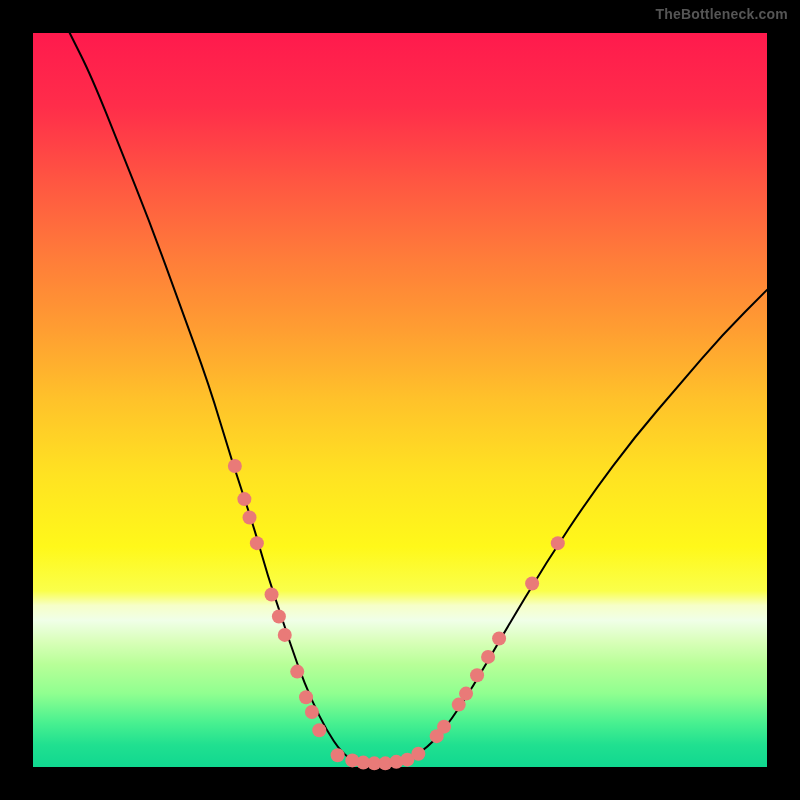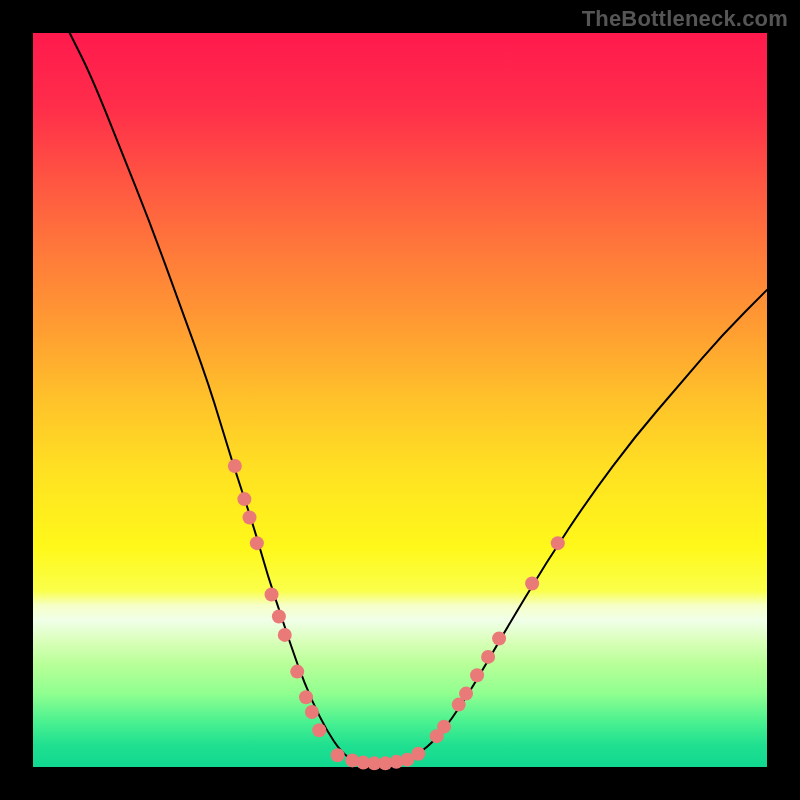--- a/index.html
+++ b/index.html
@@ -34,21 +34,21 @@
       #48f090 94%,
       #20e090 97%,
       #10d890 100%
     );
   }
   .watermark {
     position: absolute;
     top: 6px;
     right: 12px;
     font-family: Arial, Helvetica, sans-serif;
-    font-size: 22px;
+    font-size: 14px;
     font-weight: 600;
     color: #555;
     letter-spacing: 0.2px;
   }
   svg.curve {
     position: absolute;
     left: 0;
     top: 0;
     width: 734px;
     height: 734px;

